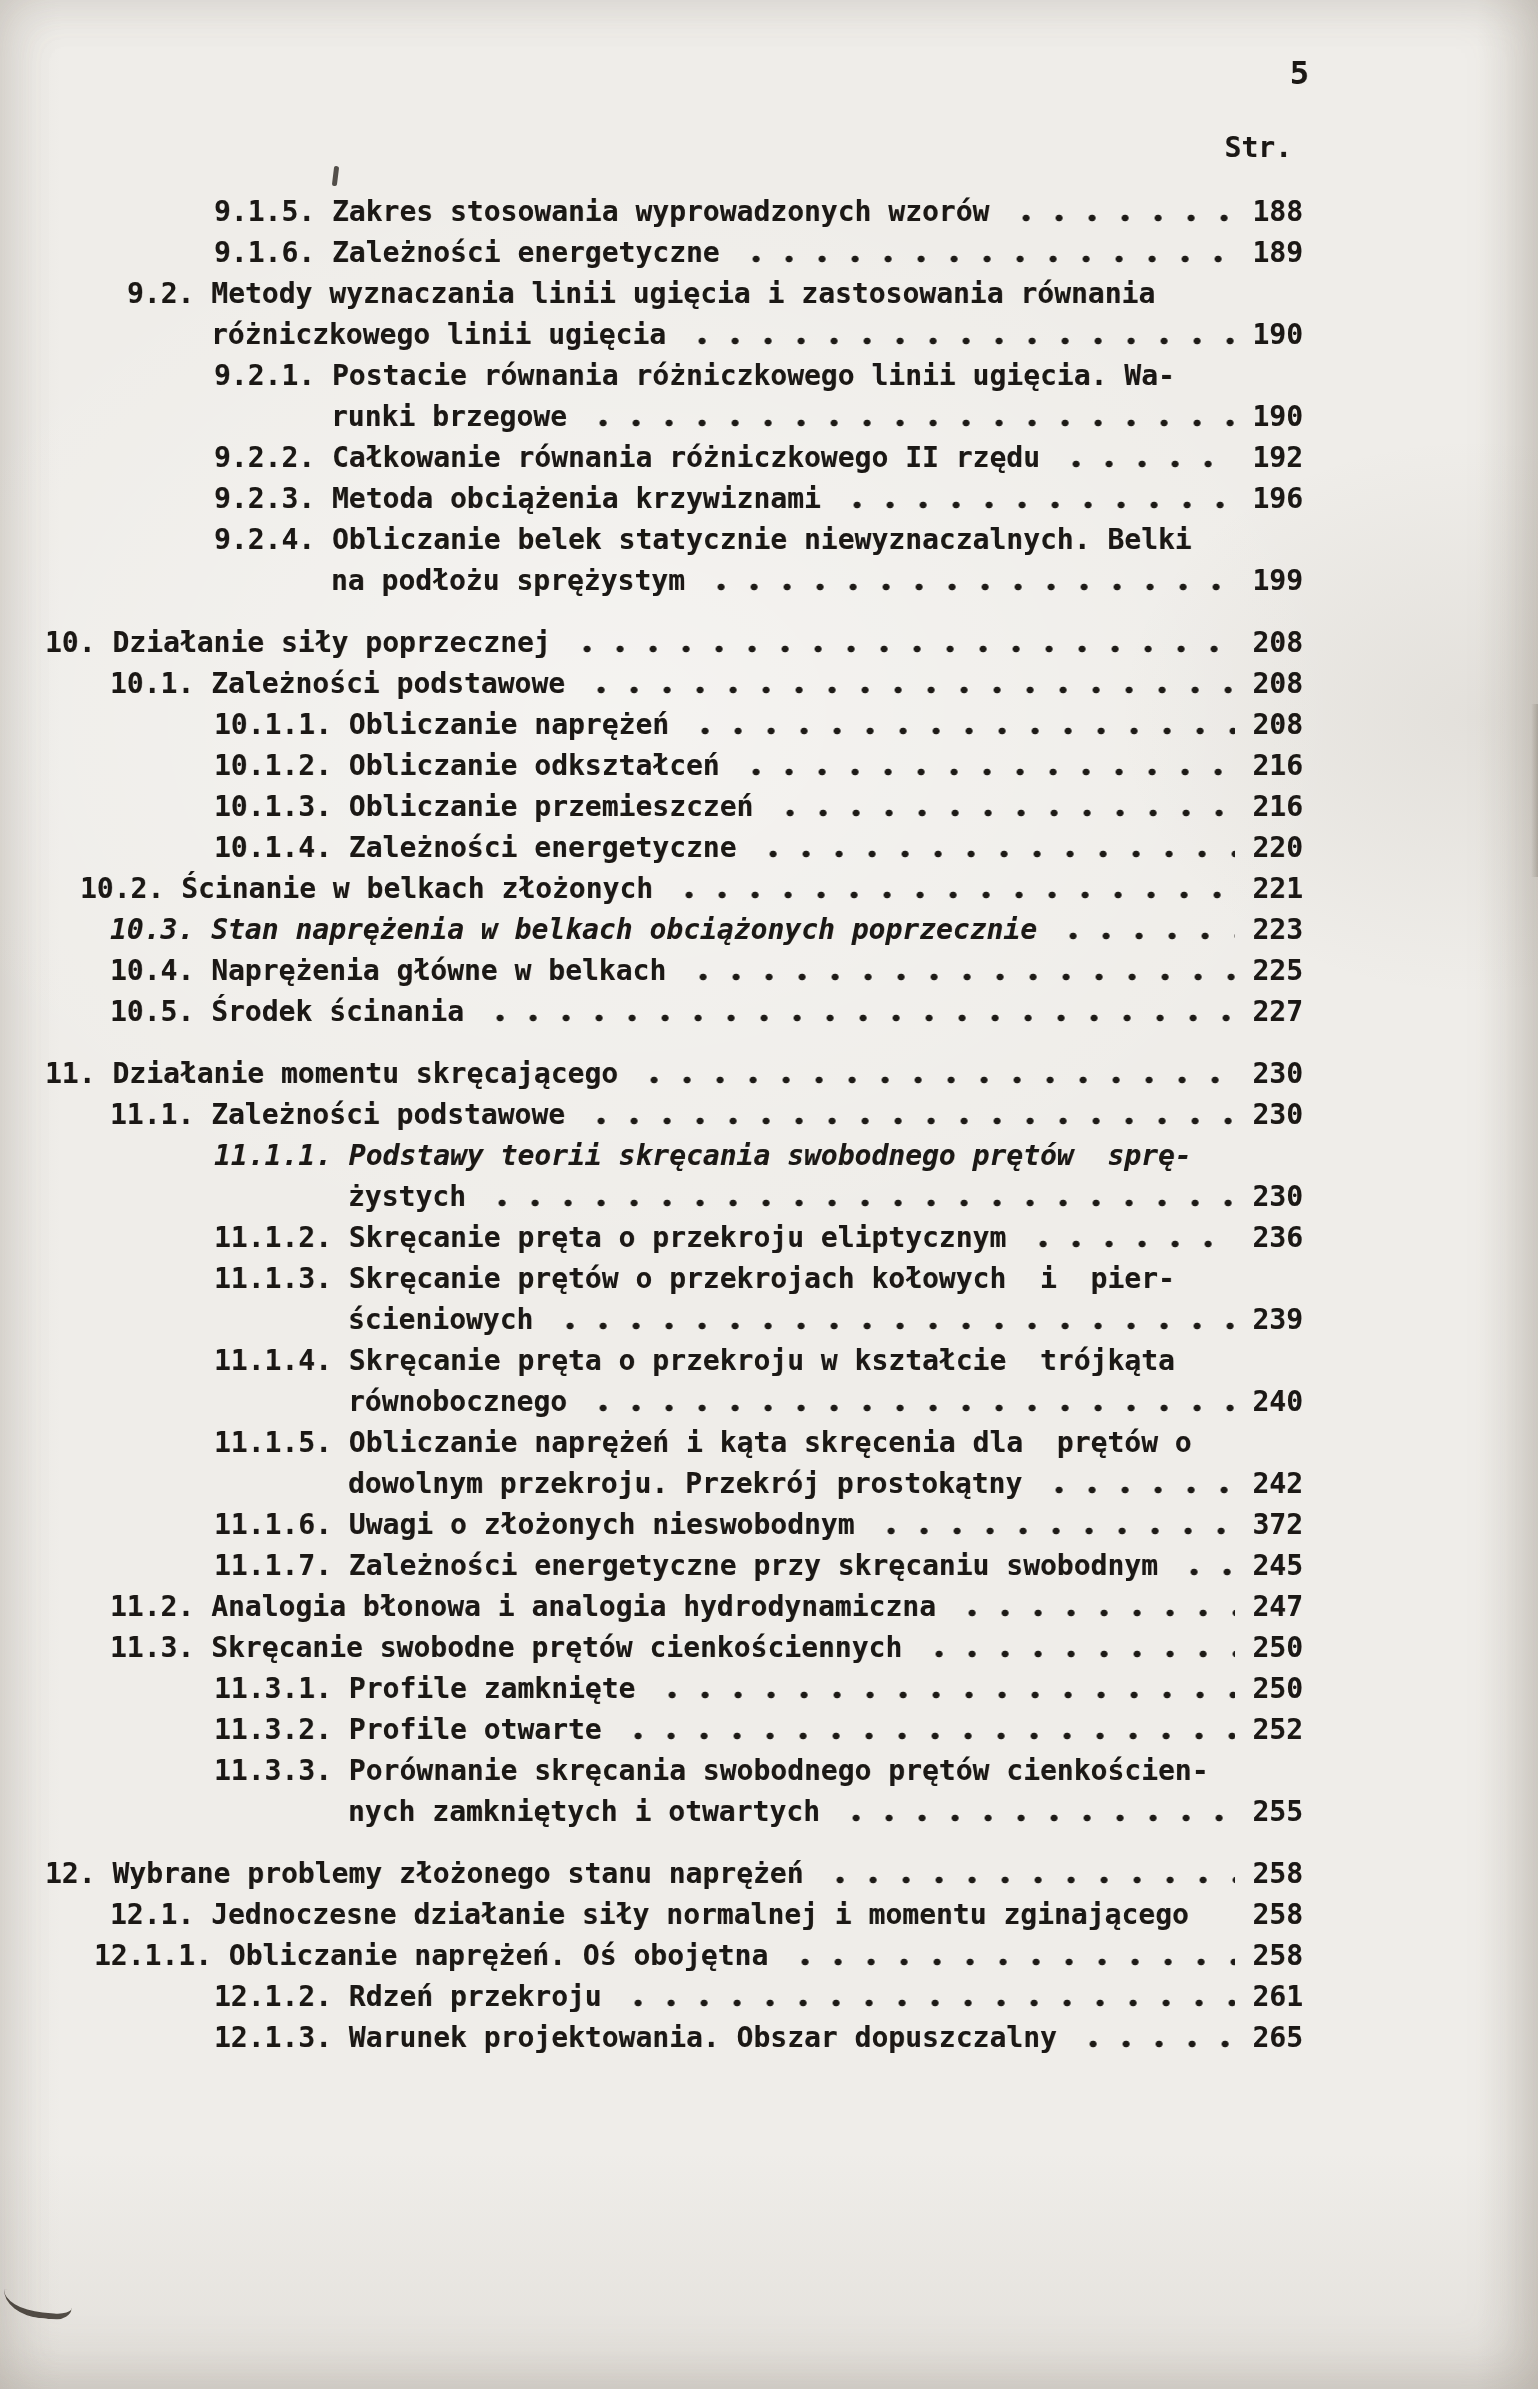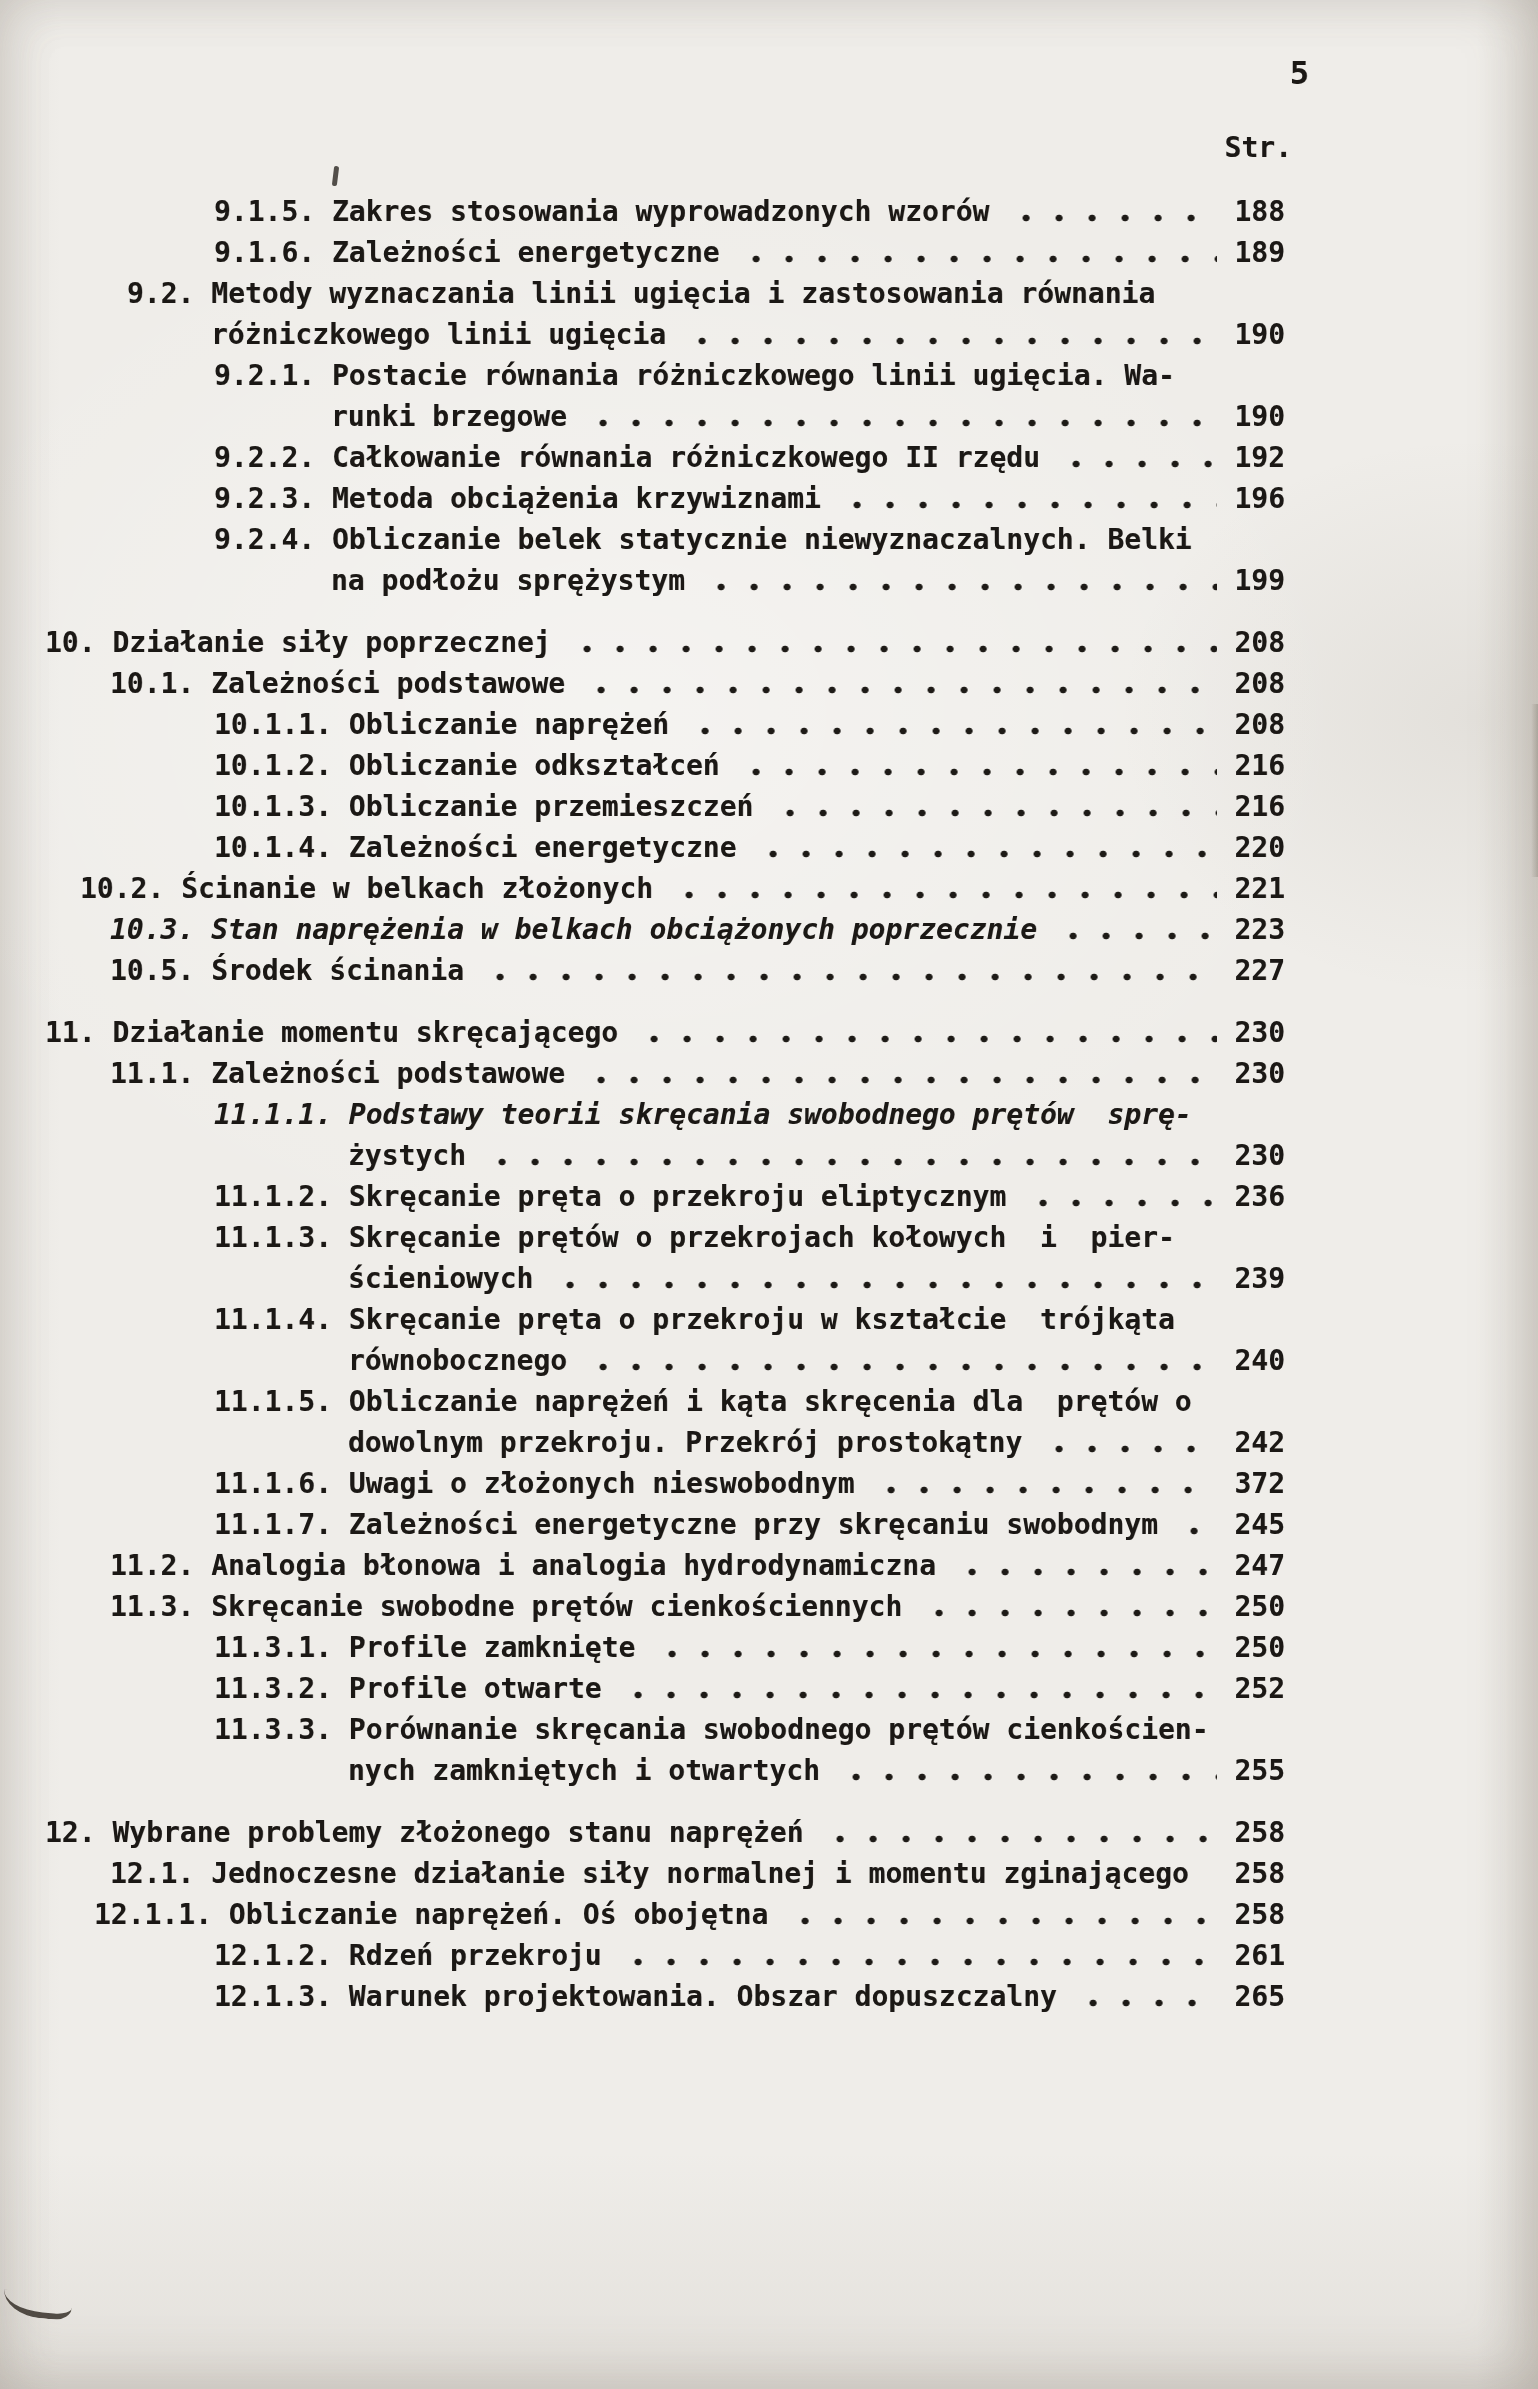--- a/index.html
+++ b/index.html
@@ -22,21 +22,21 @@
   }
   .ink{ text-shadow:0.4px 0.4px 0 rgba(25,21,17,.35); font-weight:700; }
   #pageNumber{
     position:absolute;top:57px;right:229px;
     font-size:32px;line-height:1;letter-spacing:0;
   }
   #strLabel{
     position:absolute;top:134px;right:246px;
     font-size:28px;line-height:1;
   }
-  #tocList{ position:absolute;left:0;right:18px;top:191px; }
+  #tocList{ position:absolute;left:0;right:0;top:191px; }
   .line{
     display:flex;align-items:baseline;
     height:41px;line-height:41px;font-size:28px;
     padding-right:235px;white-space:pre;
   }
   .line.gap{ margin-top:21px; }
   .txt{ flex:0 0 auto; }
   .lead{
     flex:1 1 auto;align-self:stretch;
     margin:0 6.6px 0 13.3px;
@@ -85,20 +85,21 @@
     <div class="line"><span class="txt ink" style="margin-left: 214px;">9.2.4. Obliczanie belek statycznie niewyznaczalnych. Belki</span></div>
     <div class="line"><span class="txt ink" style="margin-left: 331px;">na podłożu sprężystym</span><span class="lead dotted"></span><span class="pg ink">199</span></div>
     <div class="line gap"><span class="txt ink" style="margin-left: 45px;">10. Działanie siły poprzecznej</span><span class="lead dotted"></span><span class="pg ink">208</span></div>
     <div class="line"><span class="txt ink" style="margin-left: 110px;">10.1. Zależności podstawowe</span><span class="lead dotted"></span><span class="pg ink">208</span></div>
     <div class="line"><span class="txt ink" style="margin-left: 214px;">10.1.1. Obliczanie naprężeń</span><span class="lead dotted"></span><span class="pg ink">208</span></div>
     <div class="line"><span class="txt ink" style="margin-left: 214px;">10.1.2. Obliczanie odkształceń</span><span class="lead dotted"></span><span class="pg ink">216</span></div>
     <div class="line"><span class="txt ink" style="margin-left: 214px;">10.1.3. Obliczanie przemieszczeń</span><span class="lead dotted"></span><span class="pg ink">216</span></div>
     <div class="line"><span class="txt ink" style="margin-left: 214px;">10.1.4. Zależności energetyczne</span><span class="lead dotted"></span><span class="pg ink">220</span></div>
     <div class="line"><span class="txt ink" style="margin-left: 80px;">10.2. Ścinanie w belkach złożonych</span><span class="lead dotted"></span><span class="pg ink">221</span></div>
     <div class="line"><span class="txt ink" style="margin-left: 110px; font-style: italic;">10.3. Stan naprężenia w belkach obciążonych poprzecznie</span><span class="lead dotted"></span><span class="pg ink">223</span></div>
+    <div class="line"><span class="txt ink" style="margin-left: 110px;">10.4. Naprężenia główne w belkach</span><span class="lead dotted"></span><span class="pg ink">225</span></div>
     <div class="line"><span class="txt ink" style="margin-left: 110px;">10.5. Środek ścinania</span><span class="lead dotted"></span><span class="pg ink">227</span></div>
     <div class="line gap"><span class="txt ink" style="margin-left: 45px;">11. Działanie momentu skręcającego</span><span class="lead dotted"></span><span class="pg ink">230</span></div>
     <div class="line"><span class="txt ink" style="margin-left: 110px;">11.1. Zależności podstawowe</span><span class="lead dotted"></span><span class="pg ink">230</span></div>
     <div class="line"><span class="txt ink" style="margin-left: 214px; font-style: italic;">11.1.1. Podstawy teorii skręcania swobodnego prętów  sprę-</span></div>
     <div class="line"><span class="txt ink" style="margin-left: 348px;">żystych</span><span class="lead dotted"></span><span class="pg ink">230</span></div>
     <div class="line"><span class="txt ink" style="margin-left: 214px;">11.1.2. Skręcanie pręta o przekroju eliptycznym</span><span class="lead dotted"></span><span class="pg ink">236</span></div>
     <div class="line"><span class="txt ink" style="margin-left: 214px;">11.1.3. Skręcanie prętów o przekrojach kołowych  i  pier-</span></div>
     <div class="line"><span class="txt ink" style="margin-left: 348px;">ścieniowych</span><span class="lead dotted"></span><span class="pg ink">239</span></div>
     <div class="line"><span class="txt ink" style="margin-left: 214px;">11.1.4. Skręcanie pręta o przekroju w kształcie  trójkąta</span></div>
     <div class="line"><span class="txt ink" style="margin-left: 348px;">równobocznego</span><span class="lead dotted"></span><span class="pg ink">240</span></div>

